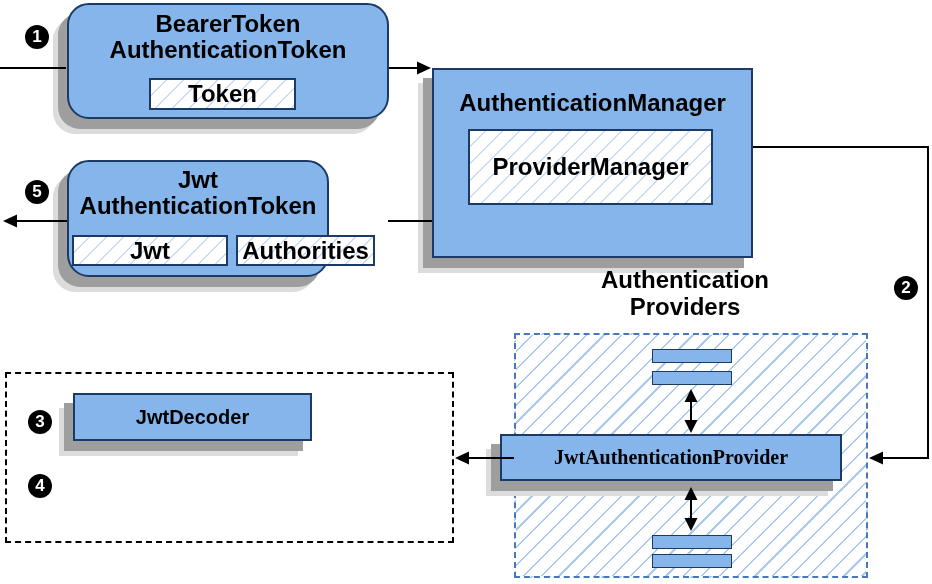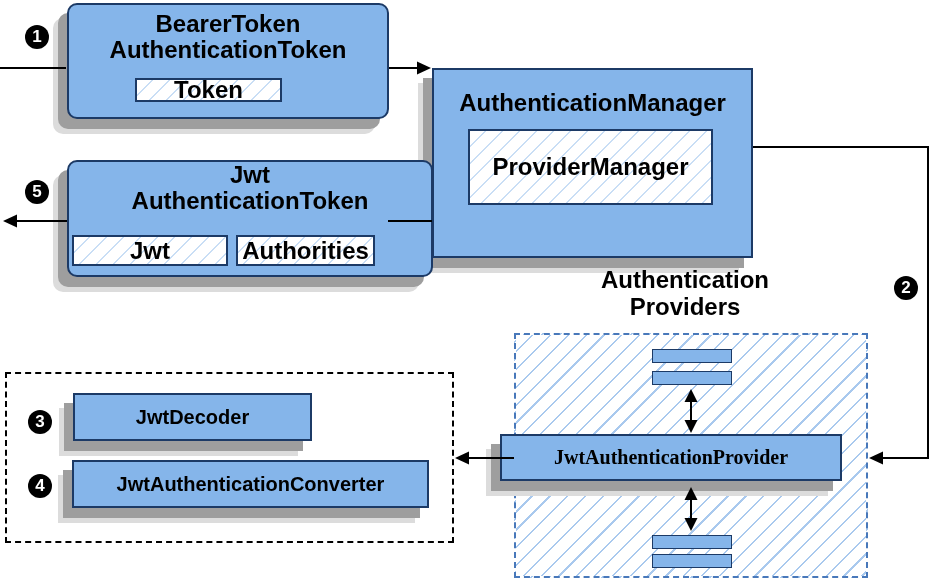--- a/index.html
+++ b/index.html
@@ -21,21 +21,21 @@
   .wires line,.wires polyline{stroke:var(--wire);stroke-width:2;fill:none;}
   .wires polygon{fill:var(--wire);stroke:none;}
 
   .node{
     position:absolute;box-sizing:border-box;z-index:2;
     background:var(--box-fill);
     border:2px solid var(--box-border);
     box-shadow:-9px 10px 0 var(--shadow-dark),-14px 15px 0 var(--shadow-light);
     text-align:center;
   }
-  .rounded{border-radius:10px;}
+  .rounded{border-radius:22px;}
   .title-line{font-size:24px;line-height:26px;text-align:center;}
   .single{display:flex;align-items:center;justify-content:center;font-size:20px;}
 
   .tag{
     position:absolute;box-sizing:border-box;z-index:2;
     background-color:#fff;
     background-image:repeating-linear-gradient(135deg,transparent 0px,transparent 10.5px,var(--hatch-light) 10.5px,var(--hatch-light) 12px);
     border:2px solid var(--box-border);
     display:flex;align-items:center;justify-content:center;
     font-size:24px;
@@ -95,29 +95,29 @@
 
   <span class="step" style="left:25px;top:25px;">1</span>
   <span class="step" style="left:894px;top:276px;">2</span>
   <span class="step" style="left:28px;top:410px;">3</span>
   <span class="step" style="left:28px;top:474px;">4</span>
   <span class="step" style="left:25px;top:180px;">5</span>
 
   <div class="node rounded" style="left:67px;top:3px;width:322px;height:116px;padding-top:6px;">
     <div class="title-line">BearerToken</div>
     <div class="title-line">AuthenticationToken</div>
-    <div class="tag" style="left:66px;top:73px;width:147px;height:24px;">Token</div>
+    <div class="tag" style="left:80px;top:73px;width:147px;height:32px;">Token</div>
   </div>
 
   <div class="node" style="left:432px;top:68px;width:321px;height:190px;padding-top:20px;">
     <div class="title-line">AuthenticationManager</div>
     <div class="tag" style="left:34px;top:59px;width:245px;height:76px;">ProviderManager</div>
   </div>
 
-  <div class="node rounded" style="left:67px;top:160px;width:366px;height:117px;">
+  <div class="node rounded" style="left:67px;top:160px;width:262px;height:117px;padding-top:5px;">
     <div class="title-line">Jwt</div>
     <div class="title-line">AuthenticationToken</div>
     <div class="tag" style="left:3px;top:73px;width:156px;height:31px;">Jwt</div>
     <div class="tag" style="left:167px;top:73px;width:139px;height:31px;">Authorities</div>
   </div>
 
   <div class="group-label" style="left:565px;top:266px;width:240px;">
     <div>Authentication</div>
     <div>Providers</div>
   </div>
@@ -128,15 +128,14 @@
   <div class="bar" style="left:652px;top:371px;width:80px;height:14px;"></div>
   <div class="bar" style="left:652px;top:535px;width:80px;height:14px;"></div>
   <div class="bar" style="left:652px;top:554px;width:80px;height:14px;"></div>
 
   <div class="node single" style="left:500px;top:434px;width:342px;height:47px;font-family:Liberation Serif, serif;">JwtAuthenticationProvider</div>
 
   <div class="group-dashed" style="left:5px;top:372px;width:449px;height:171px;"></div>
 
   <div class="node single" style="left:73px;top:393px;width:239px;height:48px;">JwtDecoder</div>
 
-  <div class="node single" style="left:72px;top:460px;width:357px;height:48px;">JwtAuthenticationConverter</div>
 
 </div>
 
 </body></html>

